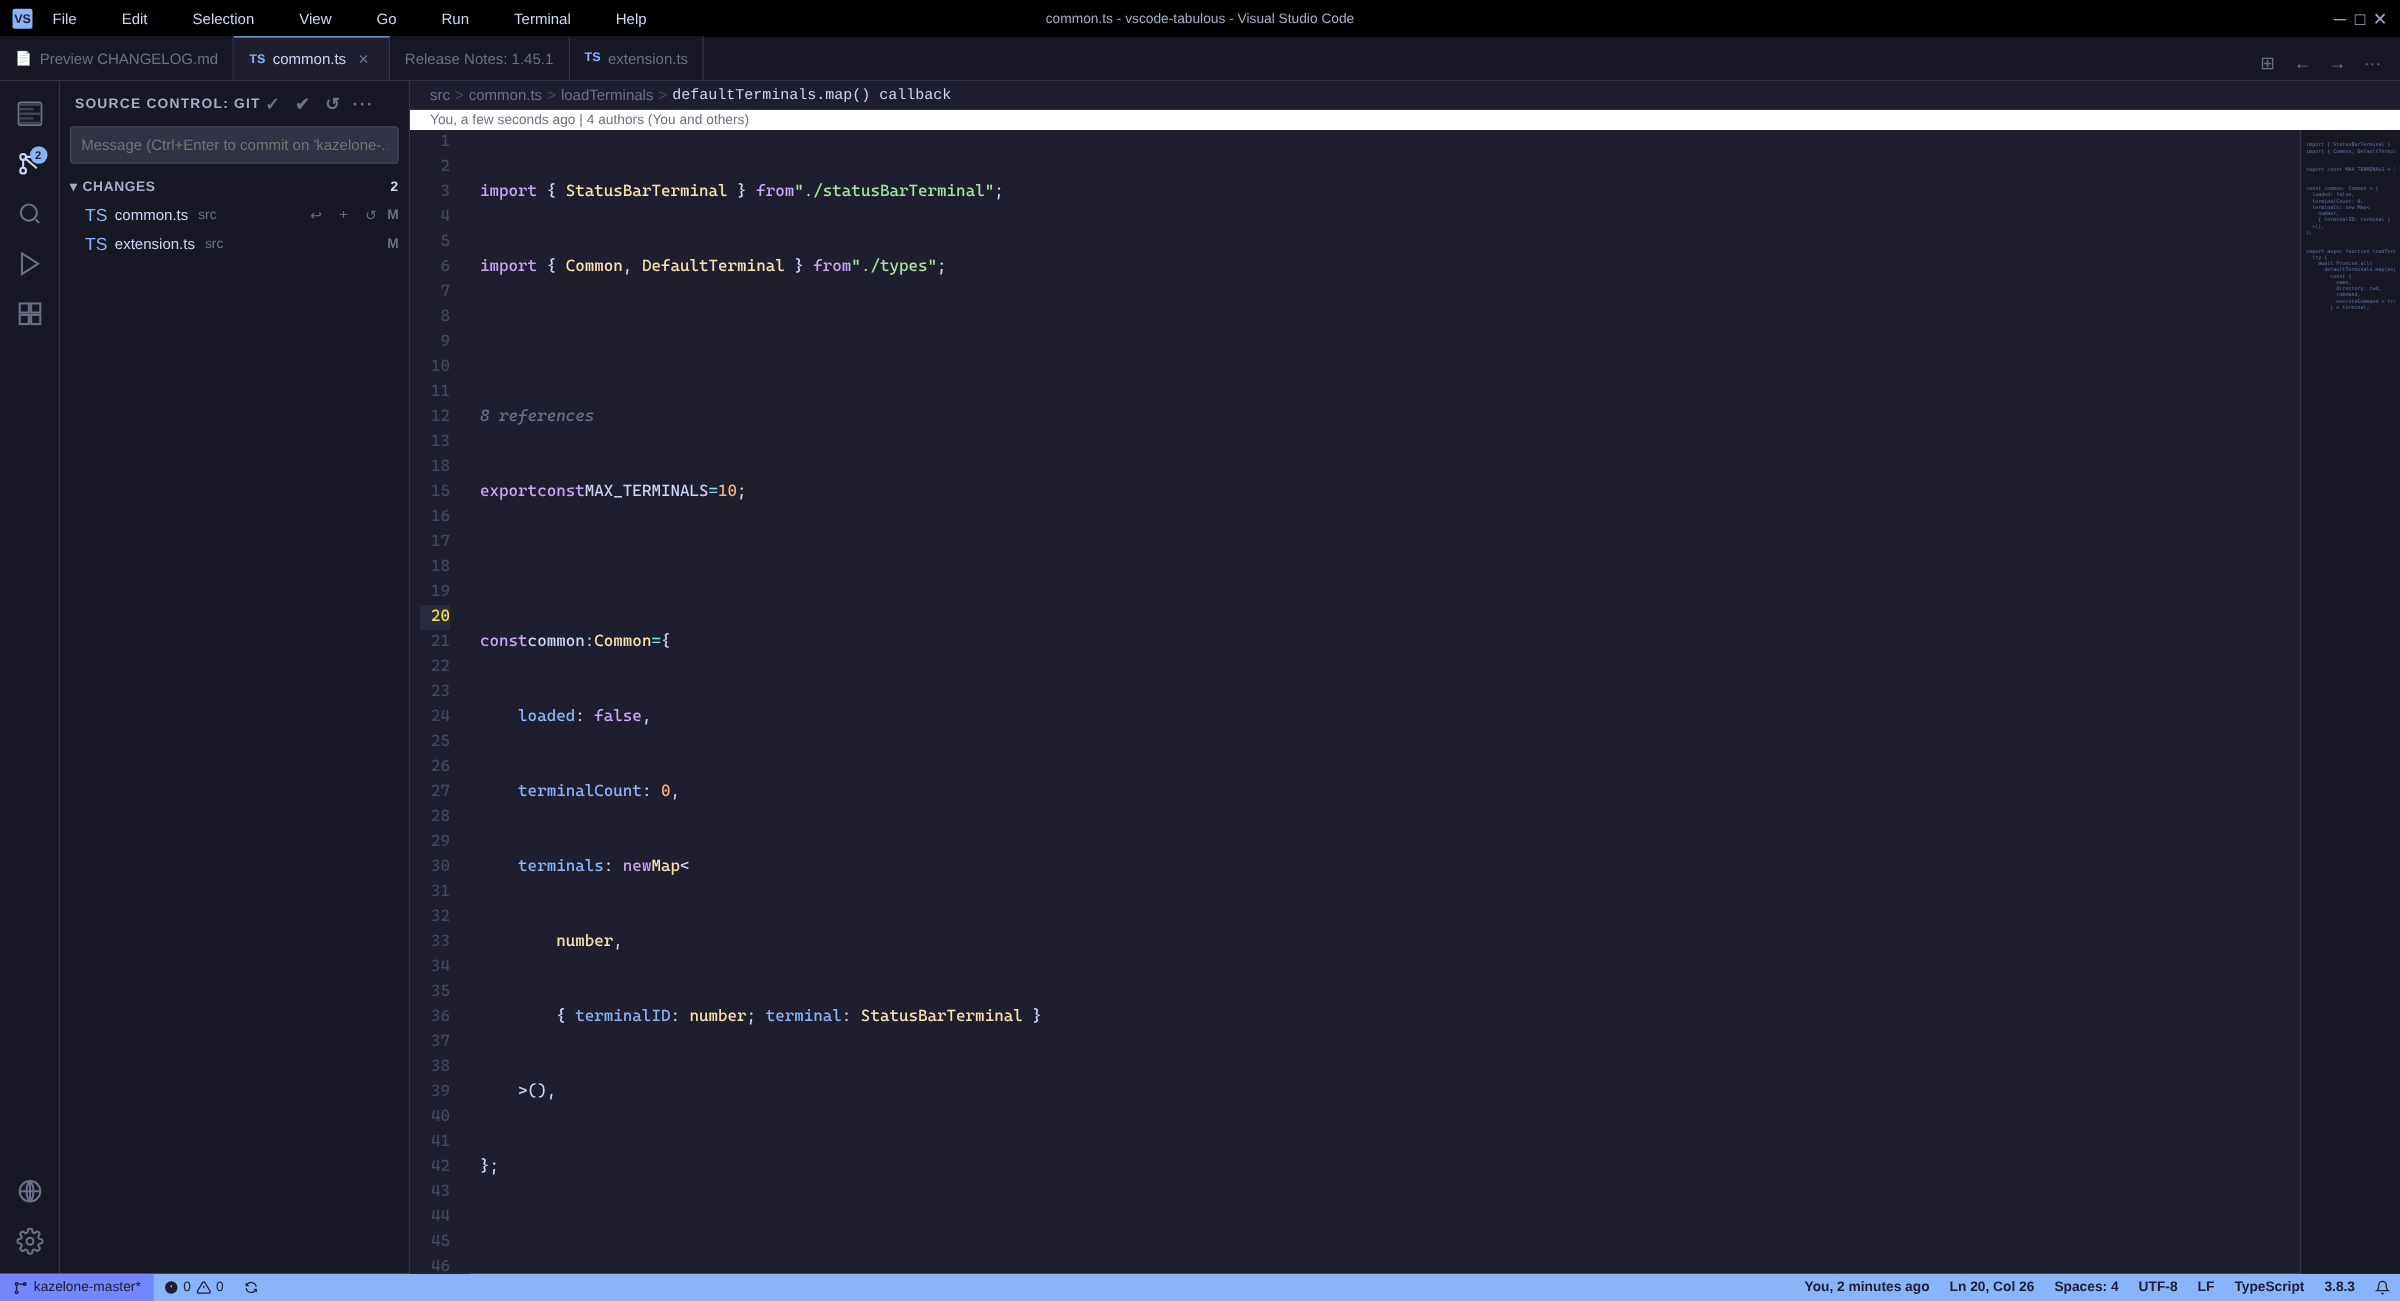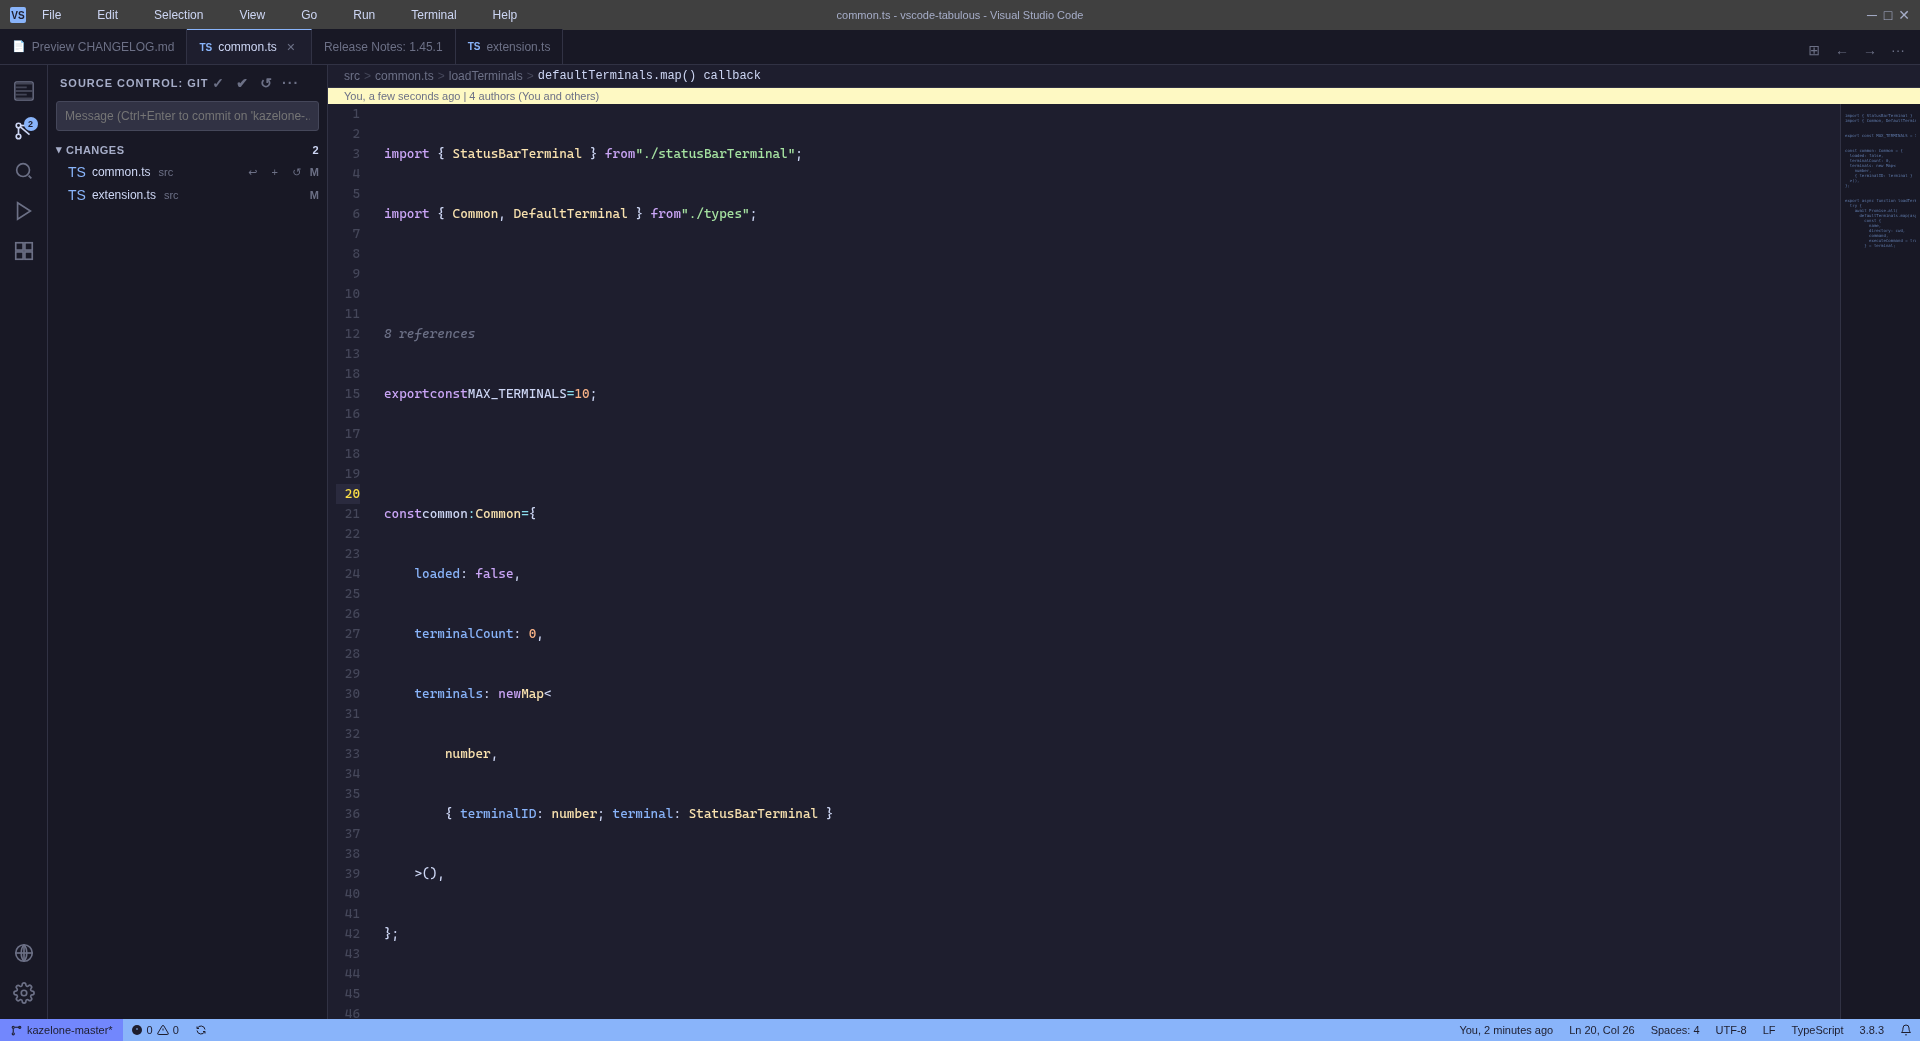--- a/index.html
+++ b/index.html
@@ -10,21 +10,21 @@
       font-size: 13px;
       display: flex;
       flex-direction: column;
       height: 1041px;
       width: 1920px;
       overflow: hidden;
     }
 
     
     .title-bar {
-      background: #404040;
+      background: #000000;
       height: 30px;
       display: flex;
       align-items: center;
       justify-content: space-between;
       padding: 0 10px;
       user-select: none;
     }
     .title-bar-left { display: flex; align-items: center; gap: 8px; }
     .title-bar-menu { display: flex; gap: 20px; }
     .title-bar-menu span {
@@ -252,21 +252,21 @@
     .editor-area {
       flex: 1;
       display: flex;
       flex-direction: column;
       overflow: hidden;
       background: #1e1e2e;
     }
 
     
     .git-info {
-      background: #fef9c3;
+      background: #ffffff;
       padding: 2px 16px;
       font-size: 11px;
       color: #6c7086;
       flex-shrink: 0;
     }
 
     
     .code-editor {
       flex: 1;
       overflow: auto;
@@ -326,21 +326,21 @@
     .status-bar-left { display: flex; align-items: center; height: 100%; }
     .status-bar-item {
       padding: 0 8px;
       height: 100%;
       display: flex;
       align-items: center;
       gap: 4px;
       cursor: pointer;
       font-size: 11px;
     }
-    .status-bar-right { margin-left: auto; display: flex; align-items: center; }
+    .status-bar-right { margin-left: auto; display: flex; align-items: center; font-weight: bold; }
     .status-branch { background: #7287fd; padding: 0 10px; height: 100%; display: flex; align-items: center; gap: 4px; }
     .toolbar-btn {
       width: 28px; height: 28px;
       display: flex; align-items: center; justify-content: center;
       cursor: pointer;
       color: #6c7086;
       font-size: 14px;
       border-radius: 4px;
     }
   </style>

